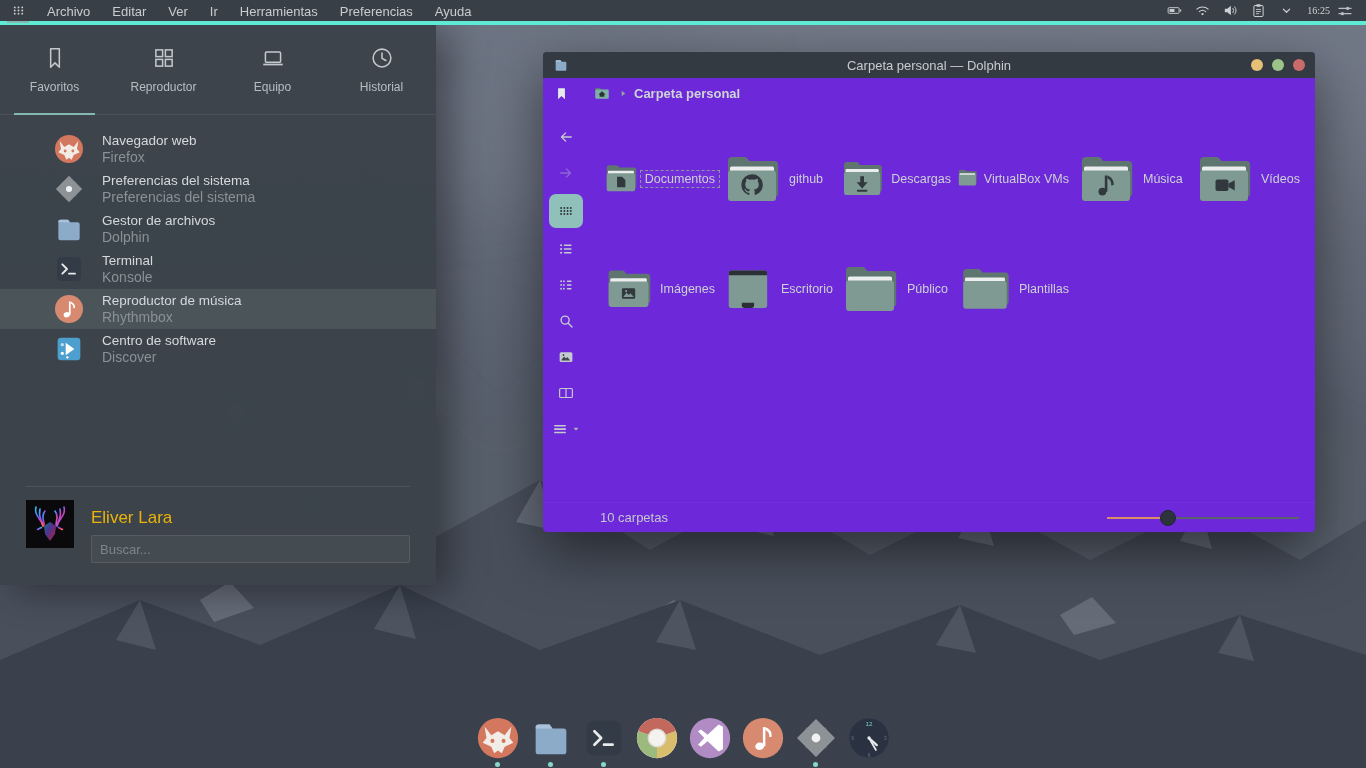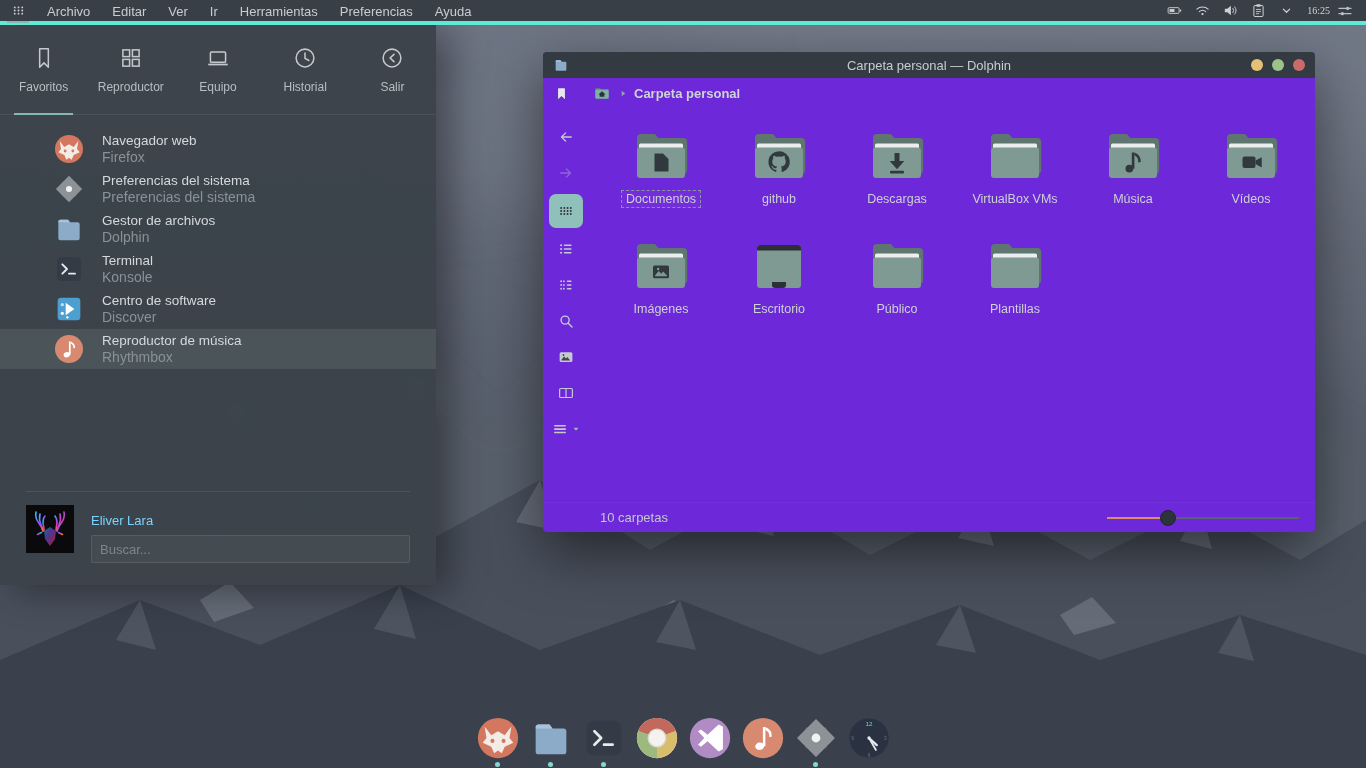--- a/index.html
+++ b/index.html
@@ -43,21 +43,21 @@
   .app-row.selected{background:#4a5459;}
   .app-icon{width:32px;height:32px;margin-right:17px;flex:0 0 32px;}
   .app-icon svg{width:32px;height:32px;}
   .app-texts{display:flex;flex-direction:column;line-height:1.15;}
   .app-title{font-size:13.5px;color:#d5d9dd;}
   .app-sub{font-size:14px;color:#8a9197;}
   .user-area{margin-top:auto;margin-left:26px;margin-right:26px;padding:13px 0 22px;
     border-top:1px solid rgba(255,255,255,.085);display:flex;align-items:flex-start;gap:17px;}
   .avatar{width:48px;height:48px;flex:0 0 48px;cursor:pointer;}
   .user-col{flex:1;display:flex;flex-direction:column;}
-  .user-name{font-size:13px;color:#7dd3fc;margin:8px 0 7px;}
+  .user-name{font-size:17px;color:#eab308;margin:8px 0 7px;}
   .search-input{width:100%;height:28px;background:rgba(255,255,255,.045);
     border:1px solid rgba(255,255,255,.10);border-radius:2px;color:#c9ced2;
     padding:0 8px;font-size:13px;font-family:"Liberation Sans",sans-serif;outline:none;}
   .search-input::placeholder{color:#7e868d;}
 
   
   .dolphin{position:absolute;left:543px;top:52px;width:772px;height:480px;
     background:#6d28d9;border-radius:4px;overflow:hidden;z-index:30;
     box-shadow:0 20px 55px rgba(0,0,0,.5);display:flex;flex-direction:column;}
   .titlebar{height:26px;background:#333a41;display:flex;align-items:center;
@@ -80,21 +80,21 @@
     padding-top:14px;gap:6px;}
   .tool-btn{width:30px;height:30px;display:flex;align-items:center;justify-content:center;
     color:#c5cacf;border-radius:7px;cursor:pointer;flex:0 0 30px;}
   .tool-btn svg{width:18px;height:18px;}
   .tool-btn.active{background:#8fc1ba;color:#2f363c;width:34px;height:34px;flex-basis:34px;}
   .tool-btn.disabled{opacity:.38;cursor:default;}
   .tool-btn .caret{width:10px;height:10px;margin-left:2px;color:#aab0b6;}
   .tool-btn.with-caret{width:42px;}
   .content{flex:1;padding:14px 0 0 13px;}
   .folder-grid{display:grid;grid-template-columns:repeat(6,118px);grid-auto-rows:110px;}
-  .folder-item{width:118px;display:flex;flex-direction:column;align-items:center;cursor:pointer;}
+  .folder-item{width:118px;display:flex;flex-direction:row;align-items:center;cursor:pointer;}
   .folder-svg{width:64px;height:64px;}
   .folder-label{margin-top:4px;font-size:12.5px;color:#ccd1d5;padding:1px 4px;
     border:1px dashed transparent;white-space:nowrap;}
   .folder-item.selected .folder-label{border-color:#8d959c;background:rgba(255,255,255,.03);}
   .statusbar{height:30px;flex:0 0 30px;display:flex;align-items:center;
     border-top:1px solid rgba(255,255,255,.04);padding:0 16px 0 57px;
     font-size:13px;color:#c3c8cd;}
   .zoom-slider{margin-left:auto;width:192px;height:30px;position:relative;cursor:pointer;}
   .zs-track{position:absolute;left:0;right:0;top:14px;height:2px;background:#59616a;}
   .zs-fill{position:absolute;left:0;top:14px;height:2px;background:#d98d66;}
@@ -511,26 +511,20 @@
           <span>Equipo</span>
         </div>
 
         <div class="tab">
           <svg>
             <use href="#i-tab-history"></use>
           </svg>
           <span>Historial</span>
         </div>
 
-        <div class="tab">
-          <svg>
-            <use href="#i-tab-leave"></use>
-          </svg>
-          <span>Salir</span>
-        </div>
       </div>
     <div class="apps">
 
         <div class="app-row">
           <span class="app-icon">
             <svg>
               <use href="#i-app-firefox"></use>
             </svg>
           </span>
           <span class="app-texts">
@@ -569,41 +563,41 @@
             <svg>
               <use href="#i-app-konsole"></use>
             </svg>
           </span>
           <span class="app-texts">
             <span class="app-title">Terminal</span>
             <span class="app-sub">Konsole</span>
           </span>
         </div>
 
+        <div class="app-row selected">
+          <span class="app-icon">
+            <svg>
+              <use href="#i-app-rhythmbox"></use>
+            </svg>
+          </span>
+          <span class="app-texts">
+            <span class="app-title">Reproductor de música</span>
+            <span class="app-sub">Rhythmbox</span>
+          </span>
+        </div>
+
         <div class="app-row">
           <span class="app-icon">
             <svg>
               <use href="#i-app-discover"></use>
             </svg>
           </span>
           <span class="app-texts">
             <span class="app-title">Centro de software</span>
             <span class="app-sub">Discover</span>
-          </span>
-        </div>
-
-        <div class="app-row selected">
-          <span class="app-icon">
-            <svg>
-              <use href="#i-app-rhythmbox"></use>
-            </svg>
-          </span>
-          <span class="app-texts">
-            <span class="app-title">Reproductor de música</span>
-            <span class="app-sub">Rhythmbox</span>
           </span>
         </div>
       </div>
     <div class="user-area">
       <svg class="avatar">
           <use href="#i-avatar-deer"></use>
         </svg>
       <div class="user-col">
         <div class="user-name">Eliver Lara</div>
         <input class="search-input" type="text" placeholder="Buscar..." style="">

